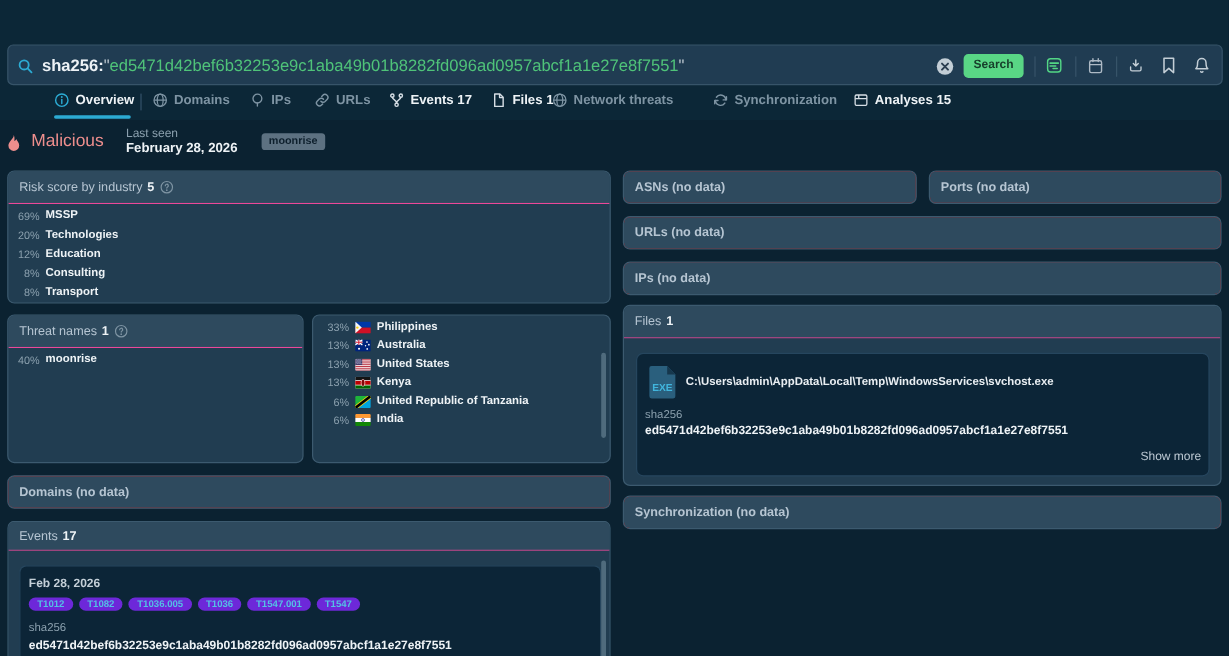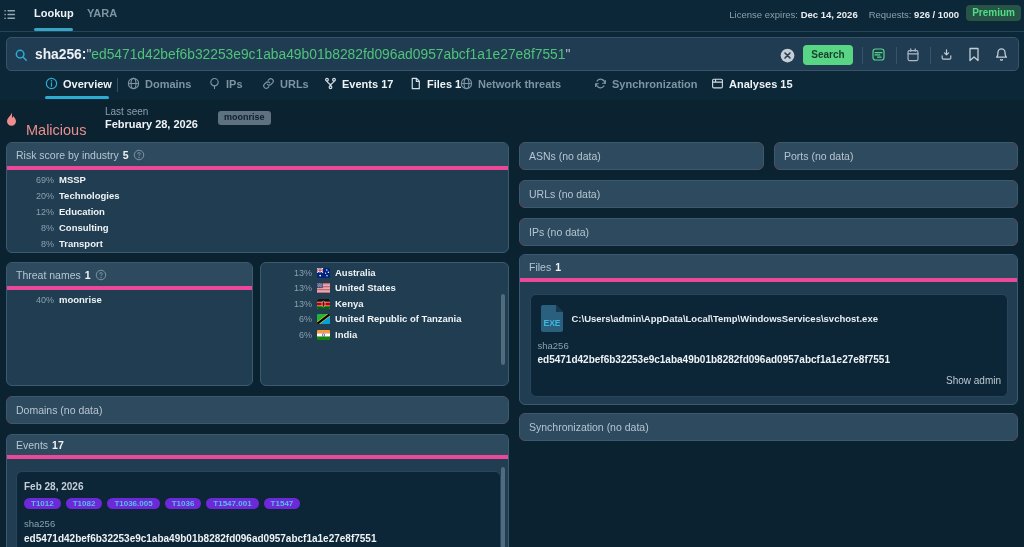--- a/index.html
+++ b/index.html
@@ -28,50 +28,39 @@
   #tabs { position:absolute; top:71px; left:0; width:812px; height:29px;margin-left:40px; }
   .tab { position:absolute; top:6px; display:flex; align-items:center; gap:5px; font-size:11px; font-weight:bold; color:#7e94a3; white-space:nowrap; }
   .tab.on { color:#eef3f6; }
   .tab svg { flex:none; }
   #underline { position:absolute; left:5px; top:25px; width:64px; height:3px; background:#2cabd3; border-radius:2px; }
   .tabsep { position:absolute; left:77px; top:7px; width:1px; height:14px; background:#34516b; }
   
   #verdict { position:absolute; top:100px; left:0; width:1024px; height:42px; }
   .lastseen { position:absolute; left:105px; top:6px; font-size:10px; color:#8ba0ae; }
   .lastdate { position:absolute; left:105px; top:18px; font-size:11px; font-weight:bold; color:#eef3f6; }
-  #mal { position:absolute; left:26px; top:11px; font-size:14.5px; line-height:15px; color:#ed8e8d;margin-top:12px; }
+  #mal { position:absolute; left:26px; top:11px; font-size:14.5px; line-height:15px; color:#ed8e8d; }
   #moontag { position:absolute; left:218px; top:11px; height:13.5px; line-height:13.5px; padding:0 6px; background:#5d7181; border-radius:3px; color:#0d1f2c; font-size:9px; font-weight:bold; }
   
   .panel { position:absolute; background:#213d51; border:1px solid #3c5a6f; border-radius:6px; }
-  .ph { height:27px; background:#2e4a5e; border-radius:5px 5px 0 0; border-bottom:4px solid #ec4899; display:flex; align-items:center; padding-left:9px; gap:4px; color:#b6c5d2; font-size:10.5px; white-space:nowrap; }
+  .ph { height:27px; background:#2e4a5e; border-radius:5px 5px 0 0; border-bottom:1px solid #ec4899; display:flex; align-items:center; padding-left:9px; gap:4px; color:#b6c5d2; font-size:10.5px; white-space:nowrap; }
   .ph b { color:#eef3f6; }
-  .panel.honly { background:#b91c1c; height:28px; }
+  .panel.honly { background:#b91c1c; height:28px;font-weight:bold; }
   .panel.honly .ph { border-bottom:none; border-radius:5px; height:26px; }
   .rows { padding-top:1.5px; }
-  .row { height:16px; line-height:16px; font-size:9px; color:#8ba0ae; display:flex; align-items:center;margin-left:21px; }
+  .row { height:16px; line-height:16px; font-size:9px; color:#8ba0ae; display:flex; align-items:center; }
   .row .pct { width:26px; text-align:right; flex:none; }
   .row .lbl { margin-left:5px; font-size:9.5px; font-weight:bold; color:#eef3f6; }
   .scroll { position:absolute; width:4px; background:#4f6b7d; border-radius:2px; }
   .card { position:absolute; background:#0c2537; border:1px solid #26465e; border-radius:6px; }
   .flag { margin-left:5px; flex:none; border-radius:1px; }
 </style>
 </head>
 <body>
 <div id="header">
-  <div id="topbar">
-    <svg class="abs" style="left:4px;top:9px" width="12" height="11" viewBox="0 0 24 22" fill="none" stroke="#93a7b4" stroke-width="2.6" stroke-linecap="round">
-        <path d="M8 3.5h13M8 11h13M8 18.5h13"></path>
-        <path d="M2.2 3.5h.01M2.2 11h.01M2.2 18.5h.01" stroke-width="3.4"></path>
-      </svg>
-    <div class="tb-tab" style="left:34px;color:#eef3f6">Lookup</div>
-    <div class="tb-tab" style="left:87px;color:#7e94a3">YARA</div>
-    <div class="abs" style="left:34px;top:28px;width:39px;height:2.5px;background:#39a3c6;border-radius:2px"></div>
-    <div id="lic">License expires: <b>Dec 14, 2026</b><span style="display:inline-block;width:11px"></span>Requests: <b>926 / 1000</b></div>
-    <div id="premium">Premium</div>
-  </div>
 
   <div id="searchbox">
     <svg class="abs" style="left:7px;top:10px" width="14" height="14" viewBox="0 0 24 24" fill="none" stroke="#2cabd3" stroke-width="2.6" stroke-linecap="round">
         <circle cx="10.5" cy="10.5" r="6.5"></circle>
         <path d="M15.5 15.5L21 21"></path>
       </svg>
     <div id="stext"><b>sha256:</b>"<span class="grn">ed5471d42bef6b32253e9c1aba49b01b8282fd096ad0957abcf1a1e27e8f7551</span>"</div>
     <svg class="abs" style="left:773px;top:10px" width="15" height="15" viewBox="0 0 24 24">
         <circle cx="12" cy="12" r="11" fill="#c3ced6"></circle>
         <path d="M8 8l8 8M16 8l-8 8" stroke="#2c3e50" stroke-width="2.6" stroke-linecap="round"></path>
@@ -229,20 +218,30 @@
   <div class="rows">
     <div class="row">
         <span class="pct">40%</span>
         <span class="lbl">moonrise</span>
       </div>
   </div>
 </div>
 
 <div class="panel" style="left:260px;top:262px;width:249px;height:124px">
   <div class="rows" style="padding-top:2px">
+    <div class="row" style="height:15.5px">
+        <span class="pct" style="width:30px">33%</span>
+        <svg class="flag" width="13" height="10" viewBox="0 0 13 10">
+          <rect width="13" height="5" fill="#0038a8"></rect>
+          <rect y="5" width="13" height="5" fill="#ce1126"></rect>
+          <path d="M0 0l5.5 5L0 10z" fill="#f4f4f4"></path>
+          <circle cx="1.8" cy="5" r="1" fill="#fcd116"></circle>
+        </svg>
+        <span class="lbl">Philippines</span>
+      </div>
     <div class="row" style="height:15.5px">
         <span class="pct" style="width:30px">13%</span>
         <svg class="flag" width="13" height="10" viewBox="0 0 13 10">
           <rect width="13" height="10" fill="#00247d"></rect>
           <path d="M0 0l6 4.5M6 0L0 4.5" stroke="#fff" stroke-width="1.1"></path>
           <path d="M3 0v4.5M0 2.2h6" stroke="#fff" stroke-width="1.6"></path>
           <path d="M3 0v4.5M0 2.2h6" stroke="#cf142b" stroke-width="0.8"></path>
           <circle cx="3.2" cy="7.6" r="0.9" fill="#fff"></circle>
           <circle cx="9.8" cy="2" r="0.7" fill="#fff"></circle>
           <circle cx="11.4" cy="4.2" r="0.7" fill="#fff"></circle>
@@ -337,21 +336,21 @@
   <div class="ph">Files <b>1</b></div>
   <div class="card" style="left:10px;top:39px;width:478px;height:103px">
     <svg class="abs" style="left:9.5px;top:10px" width="22" height="29" viewBox="0 0 22 29">
         <path d="M0 2a2 2 0 012-2h13l7 7v18a2 2 0 01-2 2H2a2 2 0 01-2-2z" fill="#2a5f7d"></path>
         <path d="M15 0l7 7h-7z" fill="#16374c"></path>
         <text x="11" y="21" font-family="Liberation Sans, sans-serif" font-size="8.5" font-weight="bold" fill="#41b5dd" text-anchor="middle">EXE</text>
       </svg>
     <div class="abs" style="left:40.5px;top:17.5px;font-size:9.5px;font-weight:bold;color:#e9eef2">C:\Users\admin\AppData\Local\Temp\WindowsServices\svchost.exe</div>
     <div class="abs" style="left:6.5px;top:45px;font-size:9.5px;color:#8ba0ae">sha256</div>
     <div class="abs" style="left:6.5px;top:59px;font-size:10px;font-weight:bold;color:#eef3f6">ed5471d42bef6b32253e9c1aba49b01b8282fd096ad0957abcf1a1e27e8f7551</div>
-    <div class="abs" style="right:6px;top:79.5px;font-size:10px;color:#bdc9d3">Show admin</div>
+    <div class="abs" style="right:6px;top:79.5px;font-size:10px;color:#bdc9d3">Show more</div>
   </div>
 </div>
 
 <div class="panel honly" style="left:519px;top:413px;width:499px">
   <div class="ph">Synchronization (no data)</div>
 </div>
 
 <style>
   .ttag { display:inline-block; height:11px; line-height:11px; padding:0 7px; background:#6d28d9; border-radius:5.5px; color:#54c0e4; font-size:8px; font-weight:bold; }
 </style>

